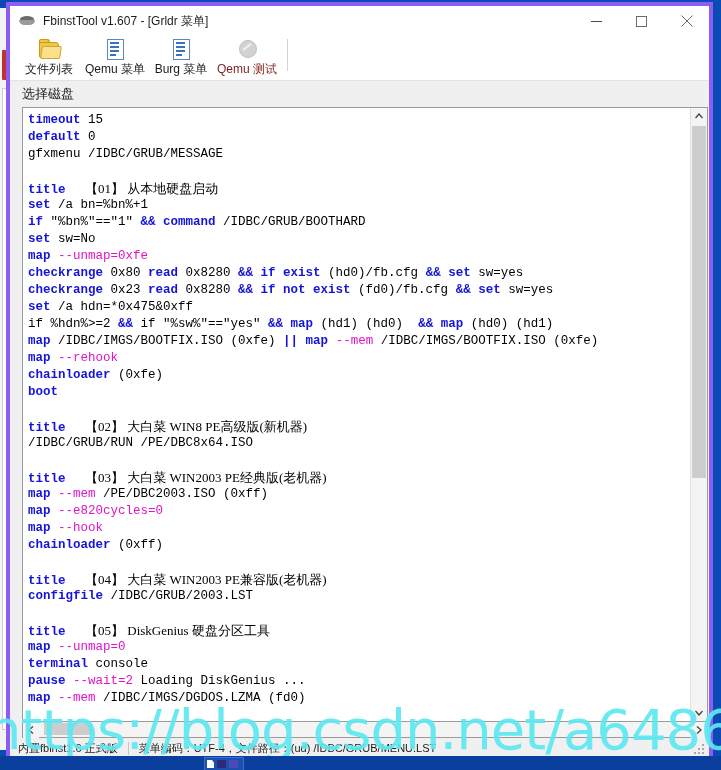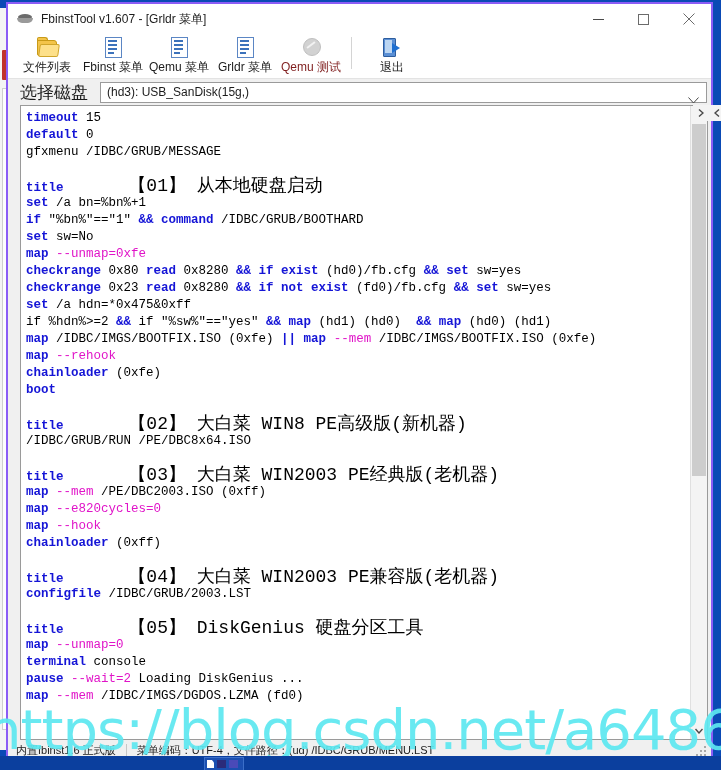--- a/index.html
+++ b/index.html
@@ -65,21 +65,21 @@
     position: absolute; left: 24px; top: 2px;
     width: 9px; height: 8px; background: #4a4ab8;
   }
 
   
   #app-window {
     position: absolute;
     left: 6px; top: 2px;
     width: 707px; height: 760px;
     background: #f0f0f0;
-    border: 2px solid #8b5cf6;
+    border: 4px solid #8b5cf6;
     box-sizing: border-box;
     display: flex;
     flex-direction: column;
     z-index: 10;
   }
 
   
   #title-bar {
     height: 30px;
     background: #ffffff;
@@ -260,21 +260,21 @@
   
   #disk-row {
     height: 26px;
     background: #f0f0f0;
     display: flex;
     align-items: center;
     flex: none;
     padding: 0 4px 0 12px;
   }
   #disk-label {
-    font-size: 17px;
+    font-size: 13px;
     color: #1b1b1b;
     margin-right: 12px;
     white-space: nowrap;
   }
   #disk-combo {
     flex: 1;
     height: 21px;
     background: #ffffff;
     border: 1px solid #9a9a9a;
     display: flex;
@@ -291,21 +291,21 @@
   #disk-arrow {
     position: absolute;
     right: 7px; top: 7px;
   }
 
   
   #editor-wrap {
     flex: 1;
     margin: 0 1px 0 12px;
     display: flex;
-    flex-direction: row;
+    flex-direction: column;
     min-height: 0;
     position: relative;
   }
   #editor-frame {
     flex: 1;
     display: flex;
     border: 1px solid #9a9a9a;
     background: #ffffff;
     min-height: 0;
     box-sizing: border-box;
@@ -320,21 +320,21 @@
     white-space: pre;
     color: #000000;
     background: #ffffff;
     position: relative;
   }
   .code-line { height: 17px; white-space: pre; }
   .kw  { color: #1414d6; font-weight: bold; }
   .op  { color: #1414d6; font-weight: bold; }
   .flag{ color: #e014c8; text-align: right; }
   .plain { color: #000000; }
-  .cjk { font-family: Liberation Mono, monospace; font-size: 18px; }
+  .cjk { font-family: Liberation Serif, serif; font-size: 13px; }
 
   
   #vscroll {
     width: 16px;
     background: #f4f4f4;
     border-left: 1px solid #e0e0e0;
     position: relative;
     flex: none;
   }
   .sb-btn {
@@ -467,83 +467,57 @@
 
     <div class="tb-btn">
       <span class="tb-ico ico-folder">
         <span class="f-tab"></span>
           <span class="f-back"></span>
           <span class="f-front"></span>
       </span>
       <span class="tb-label">文件列表</span>
     </div>
 
-    <div class="tb-btn">
-      <span class="tb-ico ico-doc">
-        <span class="d-page"></span>
-          <span class="d-ln l1"></span>
-          <span class="d-ln l2"></span>
-          <span class="d-ln l3"></span>
-          <span class="d-ln l4"></span>
-      </span>
-      <span class="tb-label">Fbinst 菜单</span>
-    </div>
 
     <div class="tb-btn">
       <span class="tb-ico ico-doc">
         <span class="d-page"></span>
           <span class="d-ln l1"></span>
           <span class="d-ln l2"></span>
           <span class="d-ln l3"></span>
           <span class="d-ln l4"></span>
       </span>
       <span class="tb-label">Qemu 菜单</span>
     </div>
 
     <div class="tb-btn">
       <span class="tb-ico ico-doc">
         <span class="d-page"></span>
           <span class="d-ln l1"></span>
           <span class="d-ln l2"></span>
           <span class="d-ln l3"></span>
           <span class="d-ln l4"></span>
       </span>
-      <span class="tb-label">Grldr 菜单</span>
+      <span class="tb-label">Burg 菜单</span>
     </div>
 
     <div class="tb-btn disabled">
       <span class="tb-ico ico-qemu">
         <span class="q-circ"></span>
           <span class="q-slash"></span>
       </span>
       <span class="tb-label">Qemu 测试</span>
     </div>
 
     <div class="tb-sep"></div>
 
-    <div class="tb-btn">
-      <span class="tb-ico ico-exit">
-        <span class="e-door"></span>
-          <span class="e-door2"></span>
-          <span class="e-arrow"></span>
-      </span>
-      <span class="tb-label">退出</span>
-    </div>
   </div>
 
   <div id="disk-row">
     <span id="disk-label">选择磁盘</span>
-    <div id="disk-combo">
-      <span id="disk-value">(hd3): USB_SanDisk(15g,)</span>
-      <span id="disk-arrow">
-        <svg width="11" height="7" viewBox="0 0 11 7">
-            <polyline points="0.5,0.5 5.5,6 10.5,0.5" fill="none" stroke="#4a4a4a" stroke-width="1"></polyline>
-          </svg>
-      </span>
-    </div>
   </div>
 
   <div id="editor-wrap">
     <div id="editor-frame">
       <div id="code-area"><div class="code-line"><span class="kw">timeout</span><span class="plain"> 15</span></div><div class="code-line"><span class="kw">default</span><span class="plain"> 0</span></div><div class="code-line"><span class="plain">gfxmenu /IDBC/GRUB/MESSAGE</span></div><div class="code-line">&nbsp;</div><div class="code-line"><span class="kw">title</span><span class="cjk">      【01】 从本地硬盘启动</span></div><div class="code-line"><span class="kw">set</span><span class="plain"> /a bn=%bn%+1</span></div><div class="code-line"><span class="kw">if</span><span class="plain"> "%bn%"=="1" </span><span class="op">&amp;&amp;</span><span class="plain"> </span><span class="kw">command</span><span class="plain"> /IDBC/GRUB/BOOTHARD</span></div><div class="code-line"><span class="kw">set</span><span class="plain"> sw=No</span></div><div class="code-line"><span class="kw">map</span><span class="plain"> </span><span class="flag">--unmap=0xfe</span></div><div class="code-line"><span class="kw">checkrange</span><span class="plain"> 0x80 </span><span class="kw">read</span><span class="plain"> 0x8280 </span><span class="op">&amp;&amp;</span><span class="plain"> </span><span class="kw">if exist</span><span class="plain"> (hd0)/fb.cfg </span><span class="op">&amp;&amp;</span><span class="plain"> </span><span class="kw">set</span><span class="plain"> sw=yes</span></div><div class="code-line"><span class="kw">checkrange</span><span class="plain"> 0x23 </span><span class="kw">read</span><span class="plain"> 0x8280 </span><span class="op">&amp;&amp;</span><span class="plain"> </span><span class="kw">if not exist</span><span class="plain"> (fd0)/fb.cfg </span><span class="op">&amp;&amp;</span><span class="plain"> </span><span class="kw">set</span><span class="plain"> sw=yes</span></div><div class="code-line"><span class="kw">set</span><span class="plain"> /a hdn=*0x475&amp;0xff</span></div><div class="code-line"><span class="plain">if %hdn%&gt;=2 </span><span class="op">&amp;&amp;</span><span class="plain"> if "%sw%"=="yes" </span><span class="op">&amp;&amp;</span><span class="plain"> </span><span class="kw">map</span><span class="plain"> (hd1) (hd0)  </span><span class="op">&amp;&amp;</span><span class="plain"> </span><span class="kw">map</span><span class="plain"> (hd0) (hd1)</span></div><div class="code-line"><span class="kw">map</span><span class="plain"> /IDBC/IMGS/BOOTFIX.ISO (0xfe) </span><span class="op">||</span><span class="plain"> </span><span class="kw">map</span><span class="plain"> </span><span class="flag">--mem</span><span class="plain"> /IDBC/IMGS/BOOTFIX.ISO (0xfe)</span></div><div class="code-line"><span class="kw">map</span><span class="plain"> </span><span class="flag">--rehook</span></div><div class="code-line"><span class="kw">chainloader</span><span class="plain"> (0xfe)</span></div><div class="code-line"><span class="kw">boot</span></div><div class="code-line">&nbsp;</div><div class="code-line"><span class="kw">title</span><span class="cjk">      【02】 大白菜 WIN8 PE高级版(新机器)</span></div><div class="code-line"><span class="plain">/IDBC/GRUB/RUN /PE/DBC8x64.ISO</span></div><div class="code-line">&nbsp;</div><div class="code-line"><span class="kw">title</span><span class="cjk">      【03】 大白菜 WIN2003 PE经典版(老机器)</span></div><div class="code-line"><span class="kw">map</span><span class="plain"> </span><span class="flag">--mem</span><span class="plain"> /PE/DBC2003.ISO (0xff)</span></div><div class="code-line"><span class="kw">map</span><span class="plain"> </span><span class="flag">--e820cycles=0</span></div><div class="code-line"><span class="kw">map</span><span class="plain"> </span><span class="flag">--hook</span></div><div class="code-line"><span class="kw">chainloader</span><span class="plain"> (0xff)</span></div><div class="code-line">&nbsp;</div><div class="code-line"><span class="kw">title</span><span class="cjk">      【04】 大白菜 WIN2003 PE兼容版(老机器)</span></div><div class="code-line"><span class="kw">configfile</span><span class="plain"> /IDBC/GRUB/2003.LST</span></div><div class="code-line">&nbsp;</div><div class="code-line"><span class="kw">title</span><span class="cjk">      【05】 DiskGenius 硬盘分区工具</span></div><div class="code-line"><span class="kw">map</span><span class="plain"> </span><span class="flag">--unmap=0</span></div><div class="code-line"><span class="kw">terminal</span><span class="plain"> console</span></div><div class="code-line"><span class="kw">pause</span><span class="plain"> </span><span class="flag">--wait=2</span><span class="plain"> Loading DiskGenius ...</span></div><div class="code-line"><span class="kw">map</span><span class="plain"> </span><span class="flag">--mem</span><span class="plain"> /IDBC/IMGS/DGDOS.LZMA (fd0)</span></div></div>
       <div id="vscroll">
         <div class="sb-btn sb-up">
           <svg width="8" height="6" viewBox="0 0 8 6">
               <polyline points="0.5,5 4,1 7.5,5" fill="none" stroke="#4a4a4a" stroke-width="1.4"></polyline>
             </svg>

